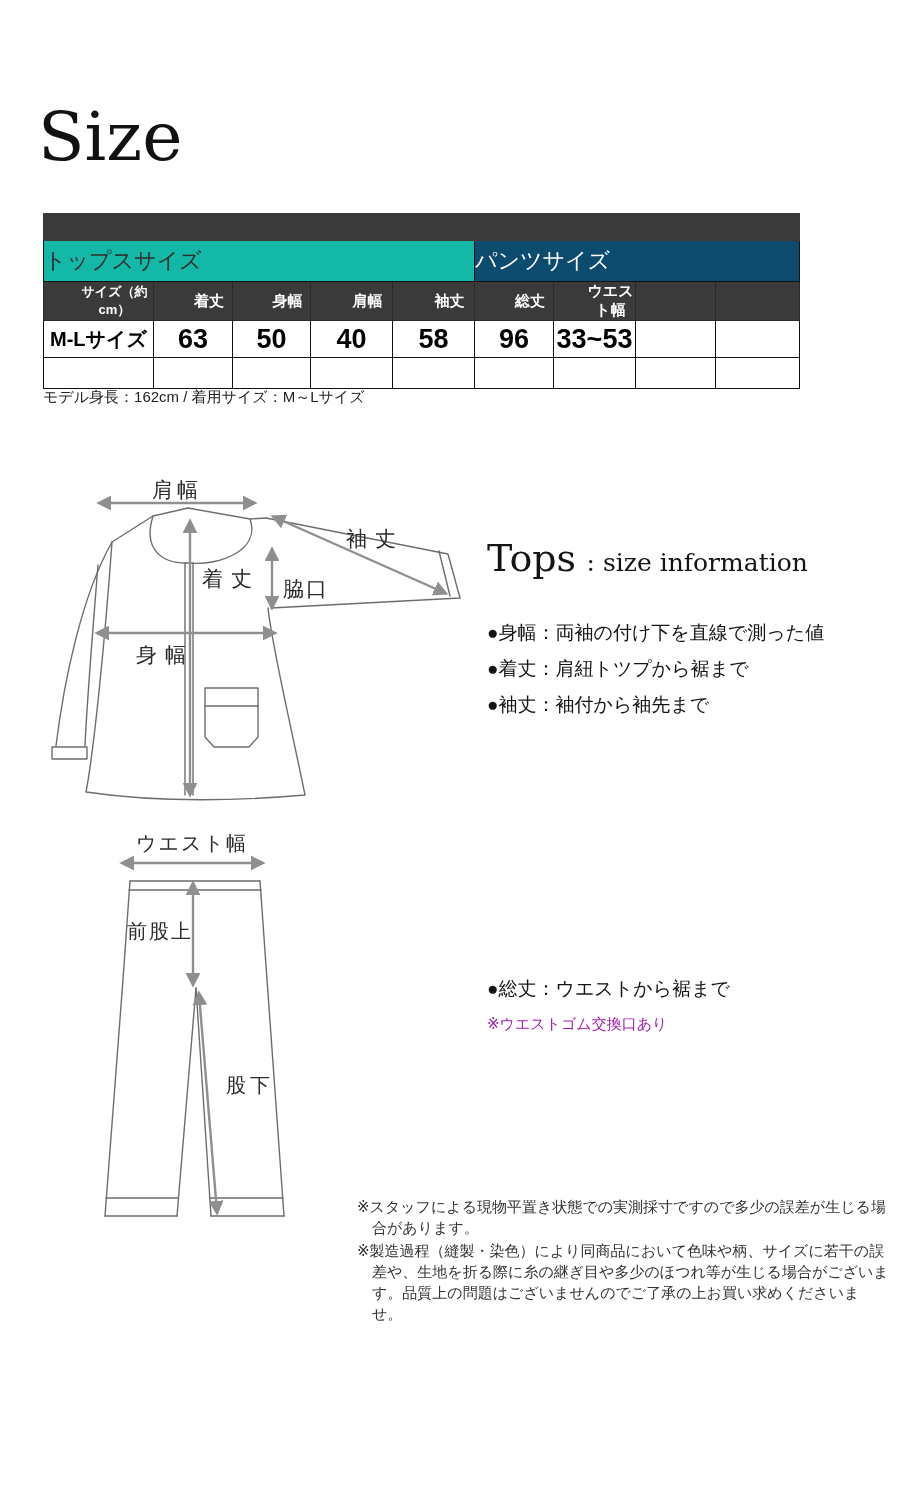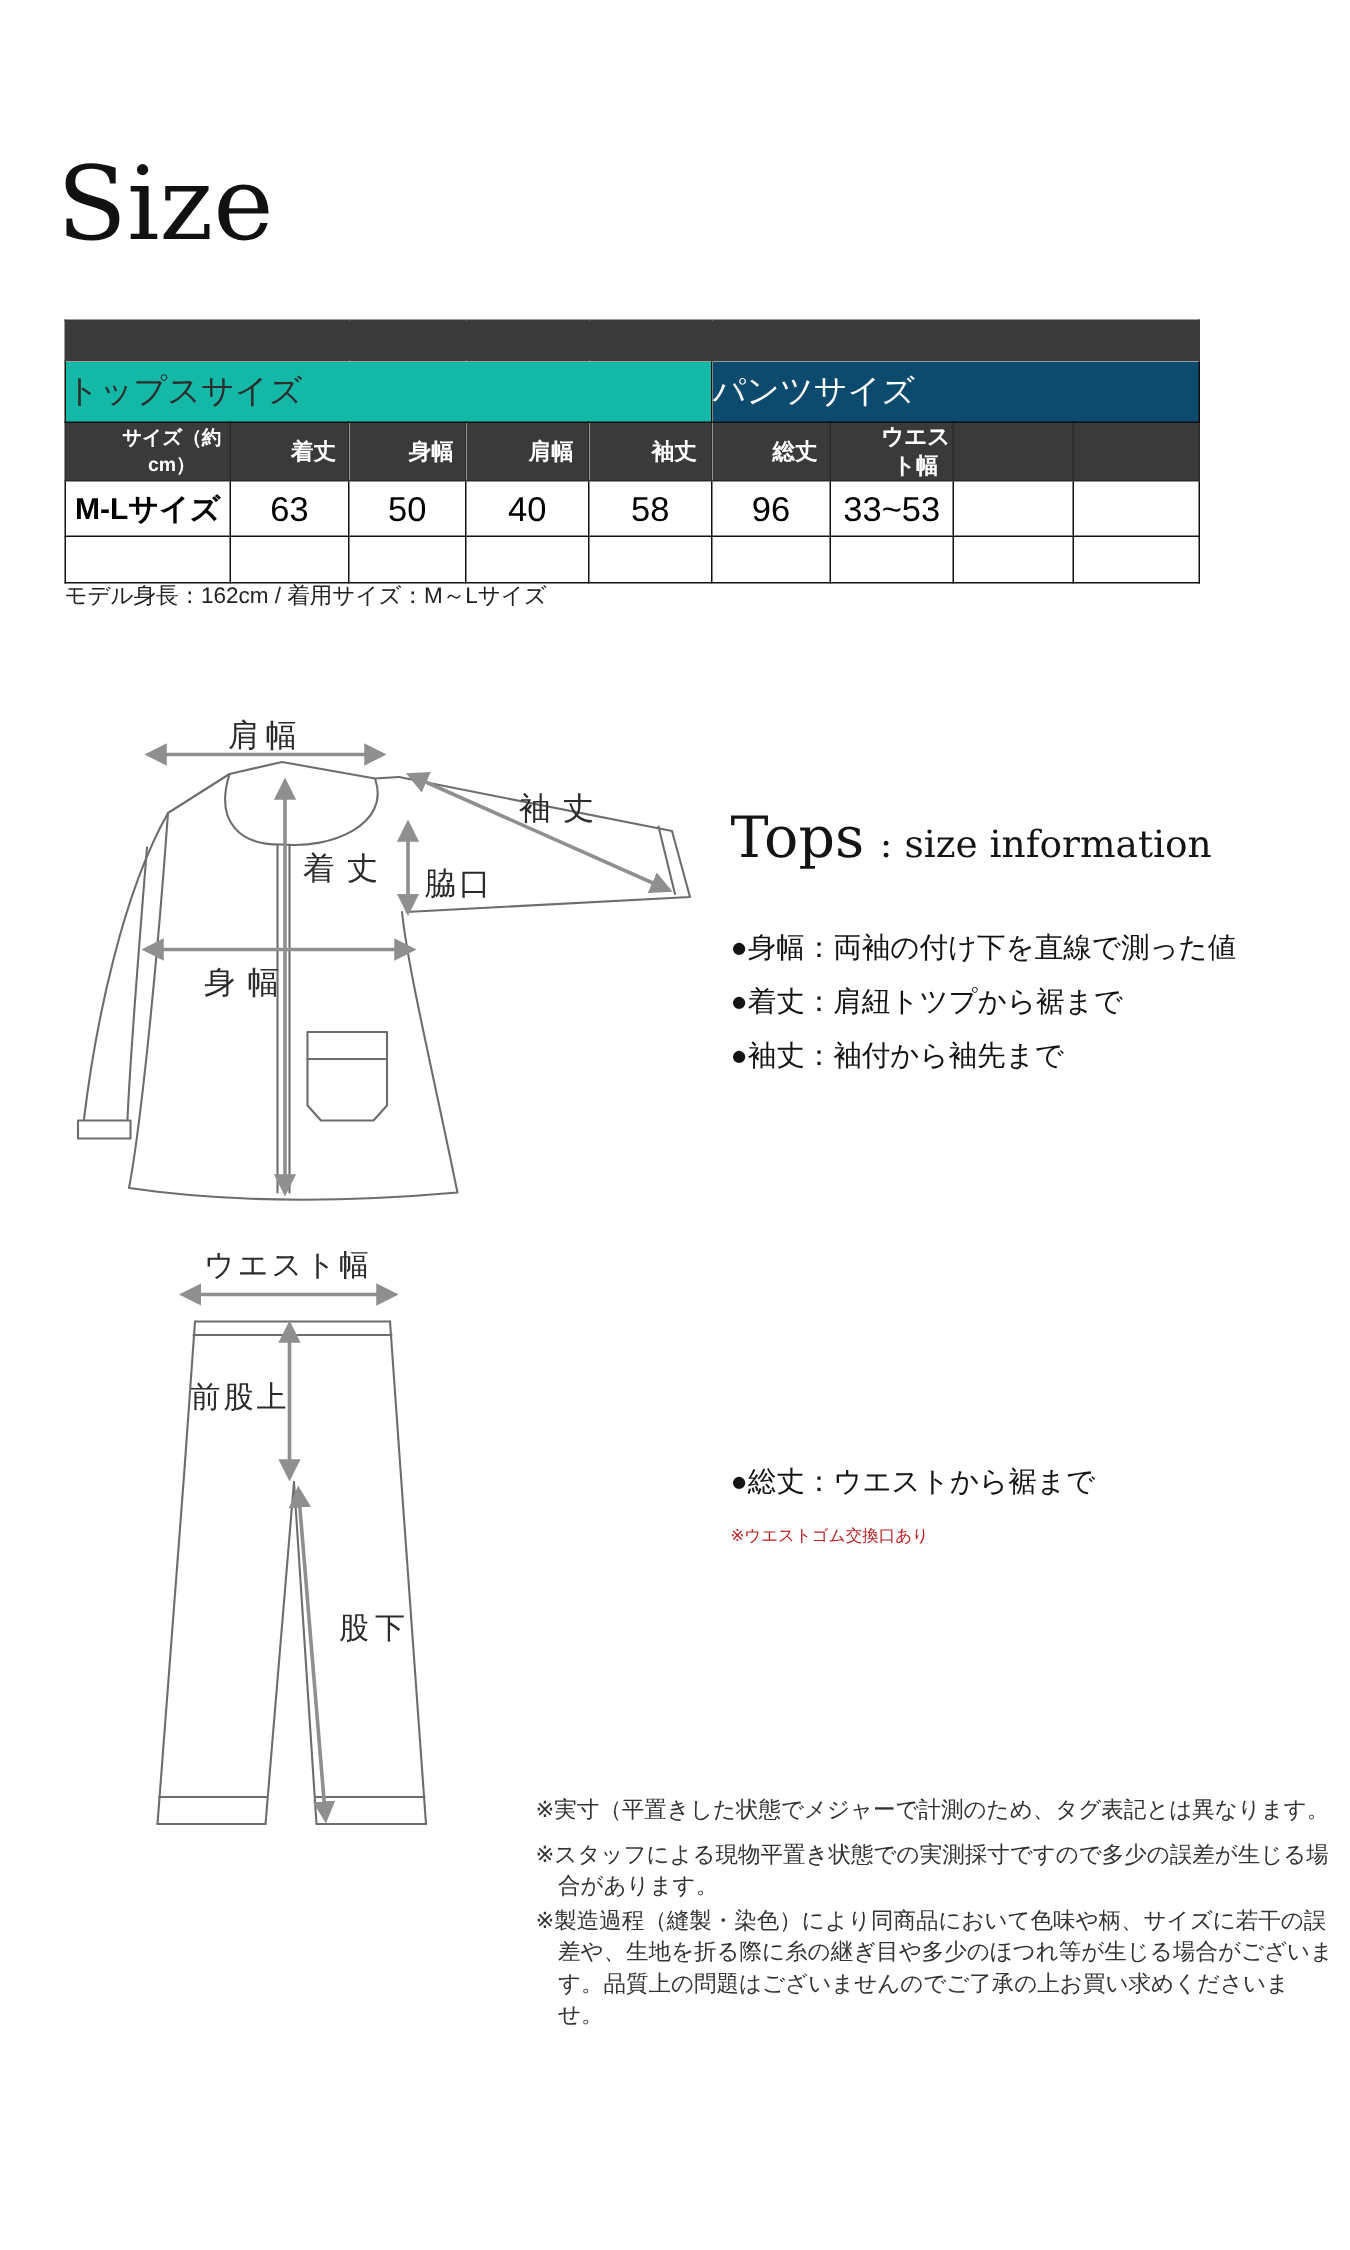--- a/index.html
+++ b/index.html
@@ -23,21 +23,21 @@
   tr.bar td{background:#3a3a3a;height:26px;border-color:#3a3a3a;}
   tr.bands td{height:40px;font-size:22px;vertical-align:middle;}
   td.tops-band{background:#14b8a6;color:#2e2e2e;padding-left:14px;border-color:#9a9a9a;}
   td.pants-band{background:#0c4a6e;color:#ffffff;padding-left:14px;border-color:#9a9a9a;font-family:Liberation Mono, monospace;}
   tr.cols td{
     background:#3a3a3a;color:#ffffff;height:29px;font-size:15px;font-weight:bold;
     text-align:center;vertical-align:middle;border-color:#2a2a2a;padding-left:32px;
   }
   tr.cols td.first{font-size:13px;}
   tr.vals td{
-    height:36px;font-size:23px;text-align:center;vertical-align:middle;color:#000;
+    height:36px;font-size:27px;text-align:center;vertical-align:middle;color:#000;font-weight:bold;
   }
   tr.vals td.rowlabel{font-size:20px;font-weight:bold;}
   tr.empty td{height:30px;}
 
   
   .model-info{position:absolute;left:43px;top:388px;font-size:15px;color:#222;}
 
   
   svg text{fill:#2b2b2b;font-family:"Liberation Sans","DejaVu Sans",sans-serif;}
   .outline path,.outline line,.outline rect{fill:none;stroke:#6d6d6d;stroke-width:1.4;stroke-linejoin:round;stroke-linecap:round;}
@@ -47,21 +47,21 @@
   .info-block{position:absolute;width:410px;}
   .tops-info{left:487px;top:536px;}
   .pants-info{left:487px;top:938px;}
   .info-heading{white-space:nowrap;color:#141414;}
   .pants-info .info-heading{margin-left:18px;}
   .h-main{font-family:"DejaVu Serif","Liberation Serif",serif;font-size:38px;}
   .h-sub{font-family:"DejaVu Serif","Liberation Serif",serif;font-size:25px;margin-left:6px;}
   .notes{margin-top:35px;}
   .note{font-size:19px;line-height:36px;color:#141414;white-space:nowrap;}
   .pants-info .notes{margin-top:33px;}
-  .sub-note{font-size:11px;line-height:34px;color:#b91c1c;white-space:nowrap;}
+  .sub-note{font-size:15px;line-height:34px;color:#a21caf;white-space:nowrap;}
 
   
   .disclaimers{
     position:absolute;left:357px;top:1196px;width:532px;
     font-size:15px;line-height:21px;color:#333;
   }
   .disclaimers p{margin:0 0 2px 0;text-indent:-1em;padding-left:1em;}
   .disclaimers p.gap-after{margin-bottom:9px;}
 </style>
 </head>
@@ -214,16 +214,15 @@
 </svg>
 
 <div class="info-block pants-info">
   <div class="notes">
     <div class="note">●総丈：ウエストから裾まで</div>
     <div class="sub-note">※ウエストゴム交換口あり</div>
   </div>
 </div>
 
 <div class="disclaimers">
-  <p class="gap-after">※実寸（平置きした状態でメジャーで計測のため、タグ表記とは異なります。</p>
   <p>※スタッフによる現物平置き状態での実測採寸ですので多少の誤差が生じる場合があります。</p>
   <p>※製造過程（縫製・染色）により同商品において色味や柄、サイズに若干の誤差や、生地を折る際に糸の継ぎ目や多少のほつれ等が生じる場合がございます。品質上の問題はございませんのでご了承の上お買い求めくださいませ。</p>
 </div>
 
 </body></html>

